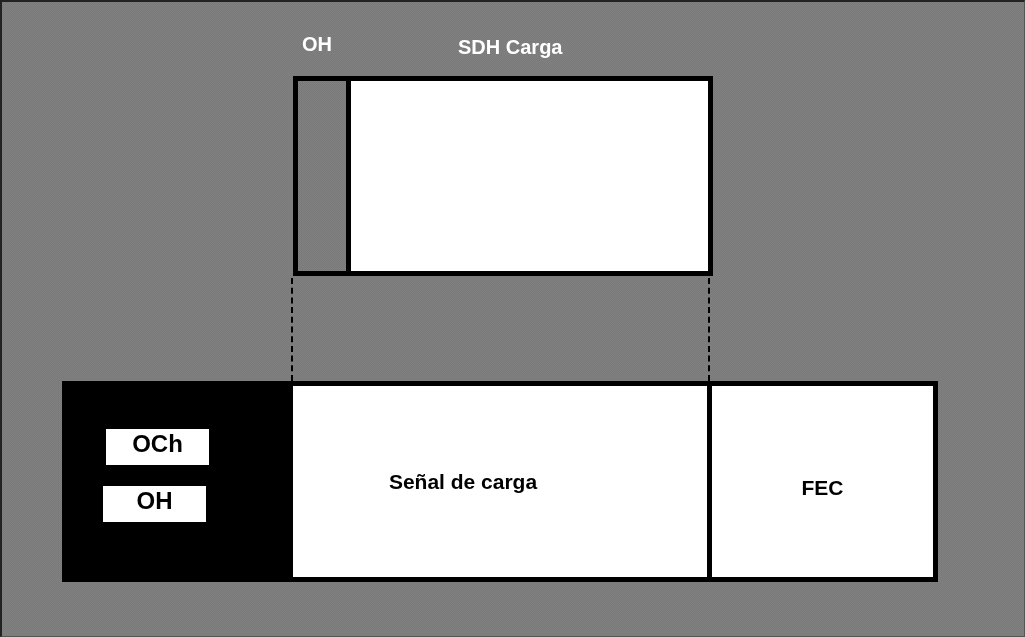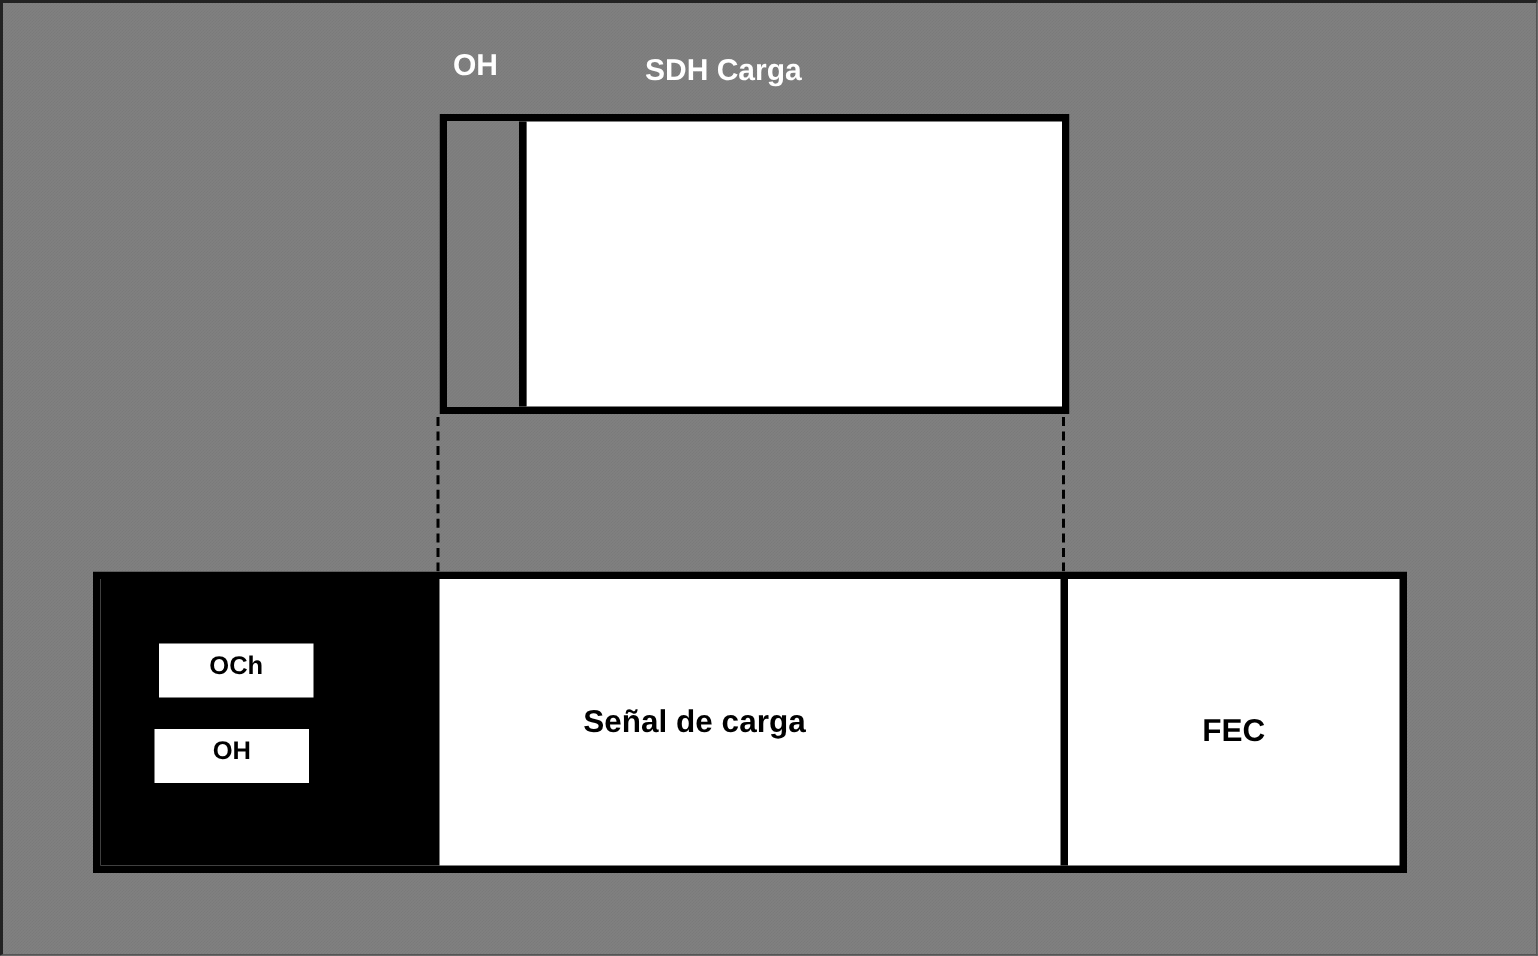--- a/index.html
+++ b/index.html
@@ -41,21 +41,21 @@
     }
     .bottom-frame {
       position: absolute; left: 62px; top: 381px; width: 876px; height: 201px;
       box-sizing: border-box; border: 5px solid #000; background: #fff;
     }
     .och-block {
       position: absolute; left: 0; top: 0; width: 226px; height: 100%;
       background: #000;
     }
     .och-label-box {
-      position: absolute; background: #fff; color: #000; font-weight: bold; font-size: 17px;
+      position: absolute; background: #fff; color: #000; font-weight: bold; font-size: 24px;
       text-align: center; box-sizing: border-box;
     }
     .payload-section {
       position: absolute; left: 226px; top: 0; width: 340px; height: 100%;
       display: flex; align-items: center; justify-content: center;
       font-weight: bold; font-size: 21px; color: #000;
     }
     .divider {
       position: absolute; left: 640px; top: 0; width: 5px; height: 100%; background: #000;
     }
@@ -64,21 +64,21 @@
       font-weight: bold; font-size: 21px; color: #000; margin-top: 12px;
     }
     .fec-section span { position: absolute; left: 0; right: 0; top: 78px; text-align: center; }
   </style>
 </head>
 <body>
 
 <div class="frame-border"></div>
 
 <span class="label-white" style="left:302px; top:34px;">OH</span>
-<span class="label-white" style="left:430px; top:37px;">SDH Carga</span>
+<span class="label-white" style="left:458px; top:37px;">SDH Carga</span>
 
 <div class="top-box">
   <div class="top-oh-col"></div>
 </div>
 
 <div class="dash-line" style="left:291px; top:278px; height:103px;"></div>
 <div class="dash-line" style="left:708px; top:278px; height:103px;"></div>
 
 <div class="bottom-frame">
   <div class="och-block">

